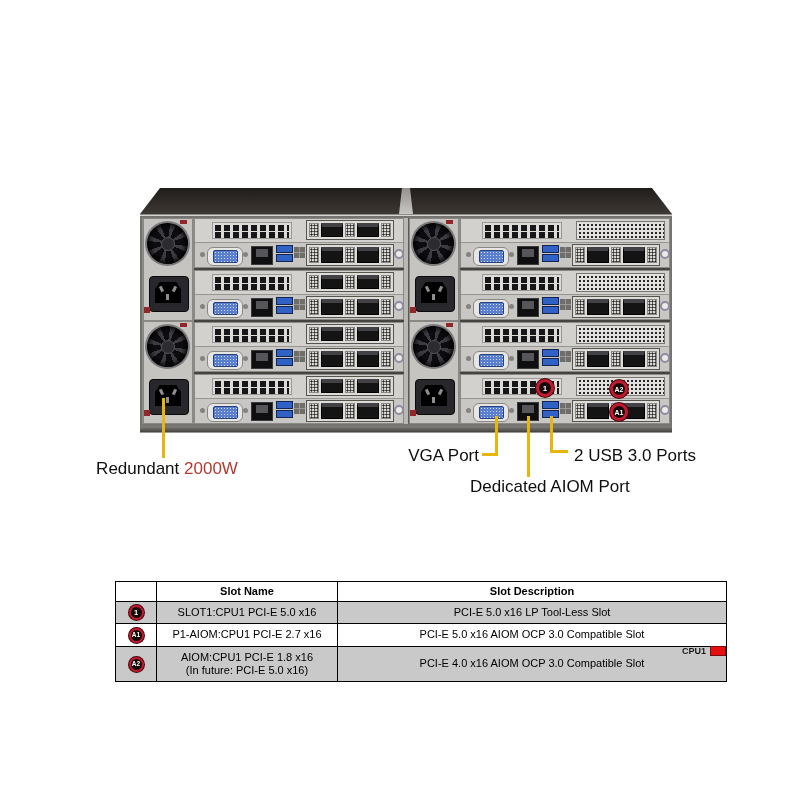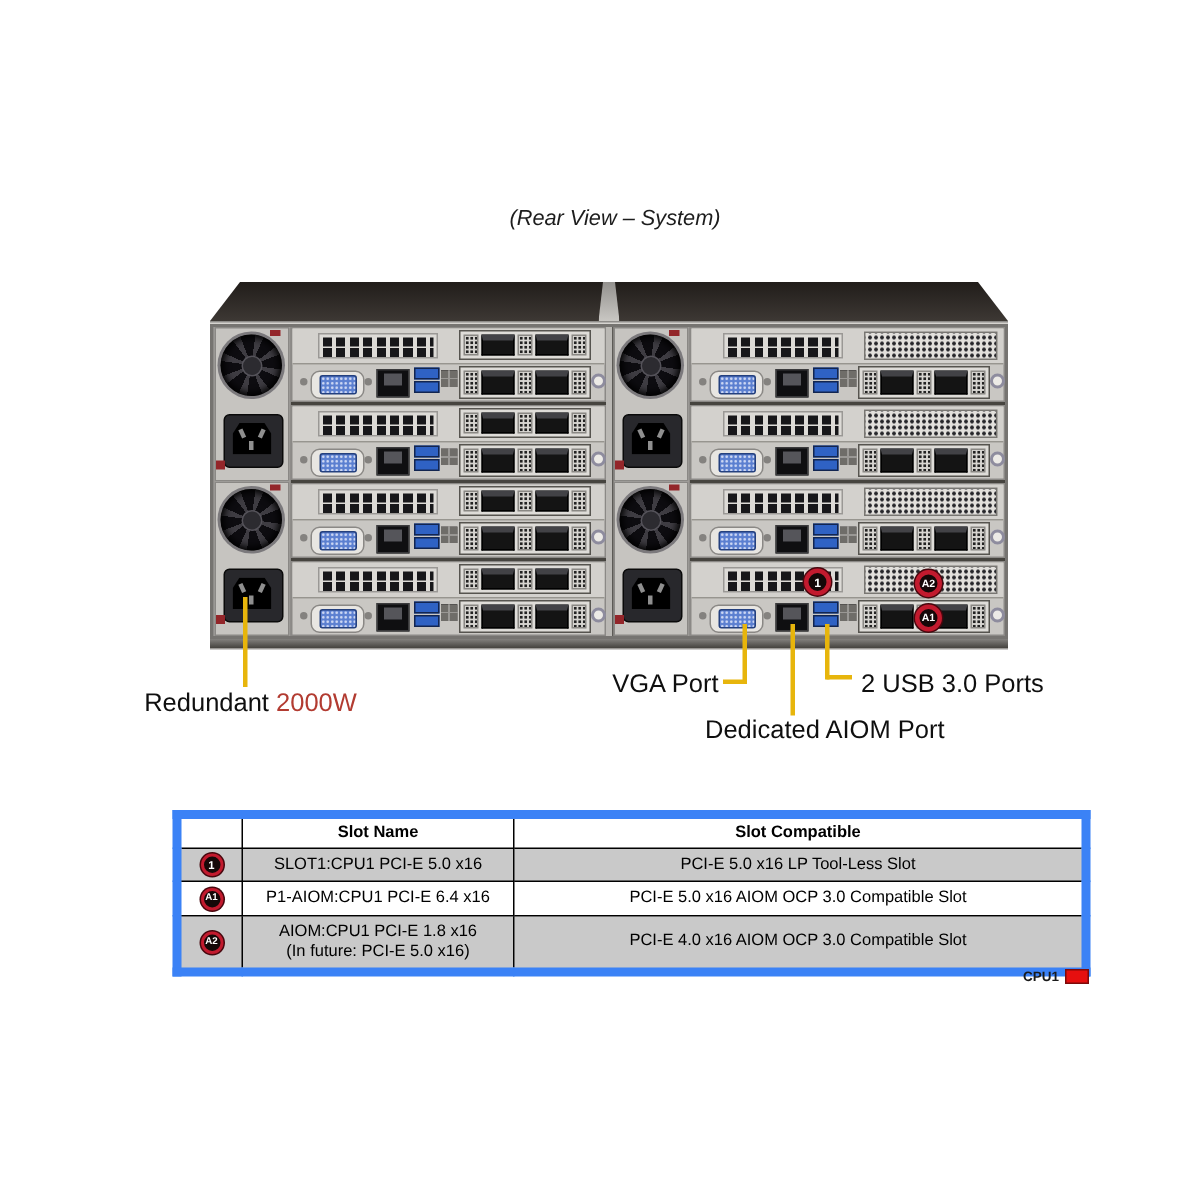--- a/index.html
+++ b/index.html
@@ -76,36 +76,35 @@
   
   .yline{position:absolute;background:#e7b50c;z-index:4;}
   .lbl{position:absolute;font-size:17px;color:#0f0f0f;white-space:nowrap;}
   .psu-lbl{left:66px;top:459px;width:202px;text-align:center;line-height:1.18;white-space:normal;}
   .red{color:#b23b31;}
 
   
   .slot-table{position:absolute;left:115px;top:540px;width:612px;border-collapse:collapse;
       font-size:11px;color:#000;}
   .slot-table th,.slot-table td{border:1px solid #000;text-align:center;vertical-align:middle;padding:1px 2px;line-height:1.2;}
-  .slot-table{border:6px solid #3b82f6;}
+  .slot-table{border:1px solid #3b82f6;margin-top:41px;}
   .slot-table th{font-weight:bold;height:17px;background:#fff;}
   .slot-table .shaded td{background:#c9c9c9;}
   .c1{width:36px;} .c2{width:176px;}
   .r1 td{height:19px;} .r2 td{height:20px;} .r3 td{height:32px;}
 
   .legend{position:absolute;left:640px;top:646px;width:86px;display:flex;align-items:center;
       justify-content:flex-end;gap:4px;font-size:9px;font-weight:bold;color:#1a1a1a;}
   .swatch{width:16px;height:10px;background:#e60f0f;border:1px solid #7d0a0a;box-sizing:border-box;}
 </style>
 </head>
 <body>
 
 <div class="page">
 
-  <div class="title">(Rear View – System)</div>
 
   <div class="chassis">
     <div class="ctop">
       <div class="ctopdiv"></div>
     </div>
     <div class="crim"></div>
     <div class="face" id="face">
         <div class="psu" style="left: 1px; top: 0px;">
           <div class="fan">
             <div class="hub"></div>
@@ -435,32 +434,32 @@
   </div>
   <div class="lbl" style="left:379px;top:446px;width:100px;text-align:right;">VGA Port</div>
   <div class="lbl" style="left:574px;top:446px;text-align:right;">2 USB 3.0 Ports</div>
   <div class="lbl" style="left:470px;top:477px;">Dedicated AIOM  Port</div>
 
   <table class="slot-table">
     <thead>
       <tr>
         <th class="c1"></th>
         <th class="c2">Slot Name</th>
-        <th>Slot Compatible</th>
+        <th>Slot Description</th>
       </tr>
     </thead>
     <tbody>
       <tr class="shaded r1">
         <td><span class="tbadge" style="font-size:7.5px;">1</span></td>
         <td>SLOT1:CPU1  PCI-E  5.0 x16</td>
         <td>PCI-E  5.0 x16 LP Tool-Less  Slot</td>
       </tr>
       <tr class="r2">
         <td><span class="tbadge">A1</span></td>
-        <td>P1-AIOM:CPU1  PCI-E  6.4 x16</td>
+        <td>P1-AIOM:CPU1  PCI-E  2.7 x16</td>
         <td>PCI-E  5.0 x16 AIOM  OCP 3.0 Compatible  Slot</td>
       </tr>
       <tr class="shaded r3">
         <td><span class="tbadge">A2</span></td>
         <td>
           <div>AIOM:CPU1  PCI-E  1.8 x16</div>
           <div>(In future:  PCI-E  5.0 x16)</div>
         </td>
         <td>PCI-E  4.0 x16 AIOM  OCP 3.0 Compatible  Slot</td>
       </tr>

